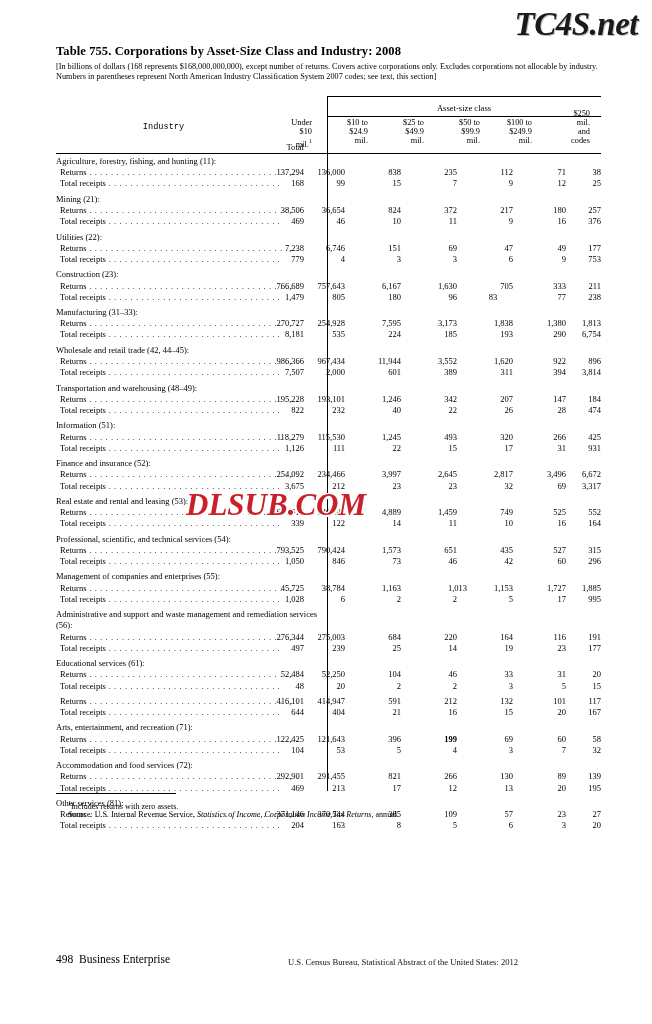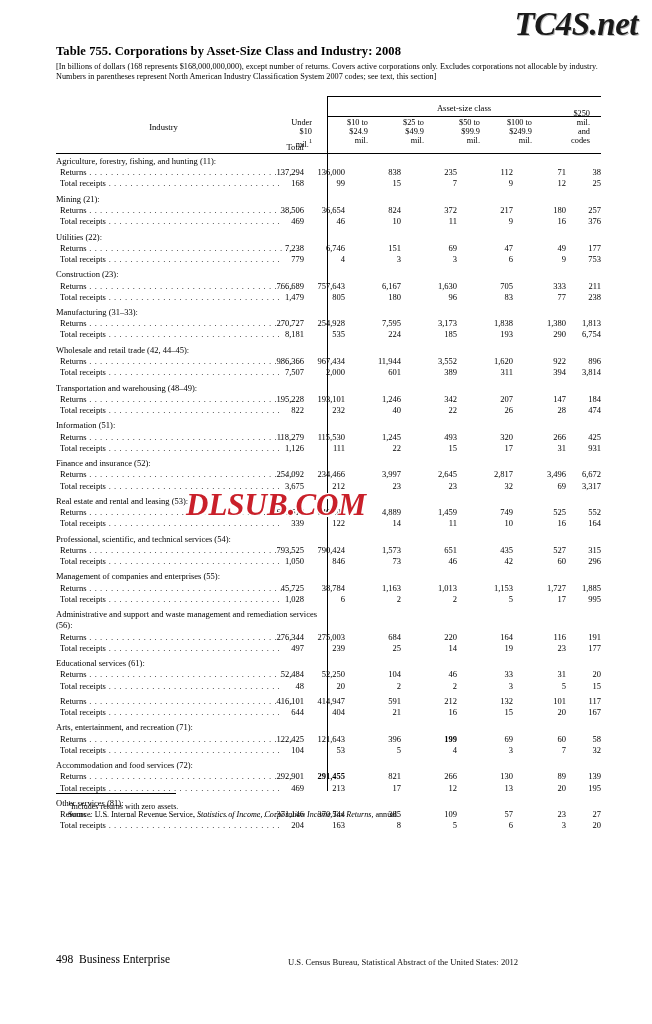--- a/index.html
+++ b/index.html
@@ -94,20 +94,21 @@
   .hdr .line-asset    { left: 271px; top: 20px; width: 274px; height: 0.7px; }
   .hdr .line-bottom   { left: 0px;   top: 57px; width: 545px; height: 1px; }
 
   .lbl-industry {
     position: absolute;
     left: 0px;
     top: 26px;
     width: 215px;
     text-align: center;
     font-size: 8.6px;
+    font-family: Liberation Mono, monospace;
   }
   .lbl-total {
     position: absolute;
     left: 196px;
     top: 46px;
     width: 52px;
     text-align: right;
     font-size: 8.6px;
   }
   .lbl-assetclass {
@@ -357,21 +358,21 @@
           <div class="cell" style="left: 417px; width: 40px;">705</div>
           <div class="cell" style="left: 470px; width: 40px;">333</div>
           <div class="cell" style="left: 505px; width: 40px;">211</div>
         </div>
         <div class="row">
           <div class="row-label"><span>Total receipts</span><span class="dots"> . . . . . . . . . . . . . . . . . . . . . . . . . . . . . . . .</span></div>
           <div class="cell c-total">1,479</div>
           <div class="cell" style="left: 249px; width: 40px;">805</div>
           <div class="cell" style="left: 305px; width: 40px;">180</div>
           <div class="cell" style="left: 361px; width: 40px;">96</div>
-          <div class="cell" style="left: 417px; width: 40px;">83</div>
+          <div class="cell" style="left: 417px; width: 40px; text-align: center;">83</div>
           <div class="cell" style="left: 470px; width: 40px;">77</div>
           <div class="cell" style="left: 505px; width: 40px;">238</div>
         </div>
       </div>
       <div class="grp-gap"></div>
       <div class="grp">
         <div class="grp-title">Manufacturing (31–33):</div>
         <div class="row">
           <div class="row-label"><span>Returns</span><span class="dots"> . . . . . . . . . . . . . . . . . . . . . . . . . . . . . . . . . . . . . . .</span></div>
           <div class="cell c-total">270,727</div>
@@ -538,21 +539,21 @@
         </div>
       </div>
       <div class="grp-gap"></div>
       <div class="grp">
         <div class="grp-title">Management of companies and enterprises (55):</div>
         <div class="row">
           <div class="row-label"><span>Returns</span><span class="dots"> . . . . . . . . . . . . . . . . . . . . . . . . . . . . . . . . . . . . . . .</span></div>
           <div class="cell c-total">45,725</div>
           <div class="cell" style="left: 249px; width: 40px;">38,784</div>
           <div class="cell" style="left: 305px; width: 40px;">1,163</div>
-          <div class="cell" style="left: 361px; width: 40px;">1,013</div>
+          <div class="cell" style="left: 371px; width: 40px;">1,013</div>
           <div class="cell" style="left: 417px; width: 40px;">1,153</div>
           <div class="cell" style="left: 470px; width: 40px;">1,727</div>
           <div class="cell" style="left: 505px; width: 40px;">1,885</div>
         </div>
         <div class="row">
           <div class="row-label"><span>Total receipts</span><span class="dots"> . . . . . . . . . . . . . . . . . . . . . . . . . . . . . . . .</span></div>
           <div class="cell c-total">1,028</div>
           <div class="cell" style="left: 249px; width: 40px;">6</div>
           <div class="cell" style="left: 305px; width: 40px;">2</div>
           <div class="cell" style="left: 361px; width: 40px;">2</div>
@@ -655,21 +656,21 @@
           <div class="cell" style="left: 470px; width: 40px;">7</div>
           <div class="cell" style="left: 505px; width: 40px;">32</div>
         </div>
       </div>
       <div class="grp-gap"></div>
       <div class="grp">
         <div class="grp-title">Accommodation and food services (72):</div>
         <div class="row">
           <div class="row-label"><span>Returns</span><span class="dots"> . . . . . . . . . . . . . . . . . . . . . . . . . . . . . . . . . . . . . . .</span></div>
           <div class="cell c-total">292,901</div>
-          <div class="cell" style="left: 249px; width: 40px; font-weight: bold;">291,455</div>
+          <div class="cell" style="left: 249px; width: 40px;">291,455</div>
           <div class="cell" style="left: 305px; width: 40px;">821</div>
           <div class="cell" style="left: 361px; width: 40px;">266</div>
           <div class="cell" style="left: 417px; width: 40px;">130</div>
           <div class="cell" style="left: 470px; width: 40px;">89</div>
           <div class="cell" style="left: 505px; width: 40px;">139</div>
         </div>
         <div class="row">
           <div class="row-label"><span>Total receipts</span><span class="dots"> . . . . . . . . . . . . . . . . . . . . . . . . . . . . . . . .</span></div>
           <div class="cell c-total">469</div>
           <div class="cell" style="left: 249px; width: 40px;">213</div>

